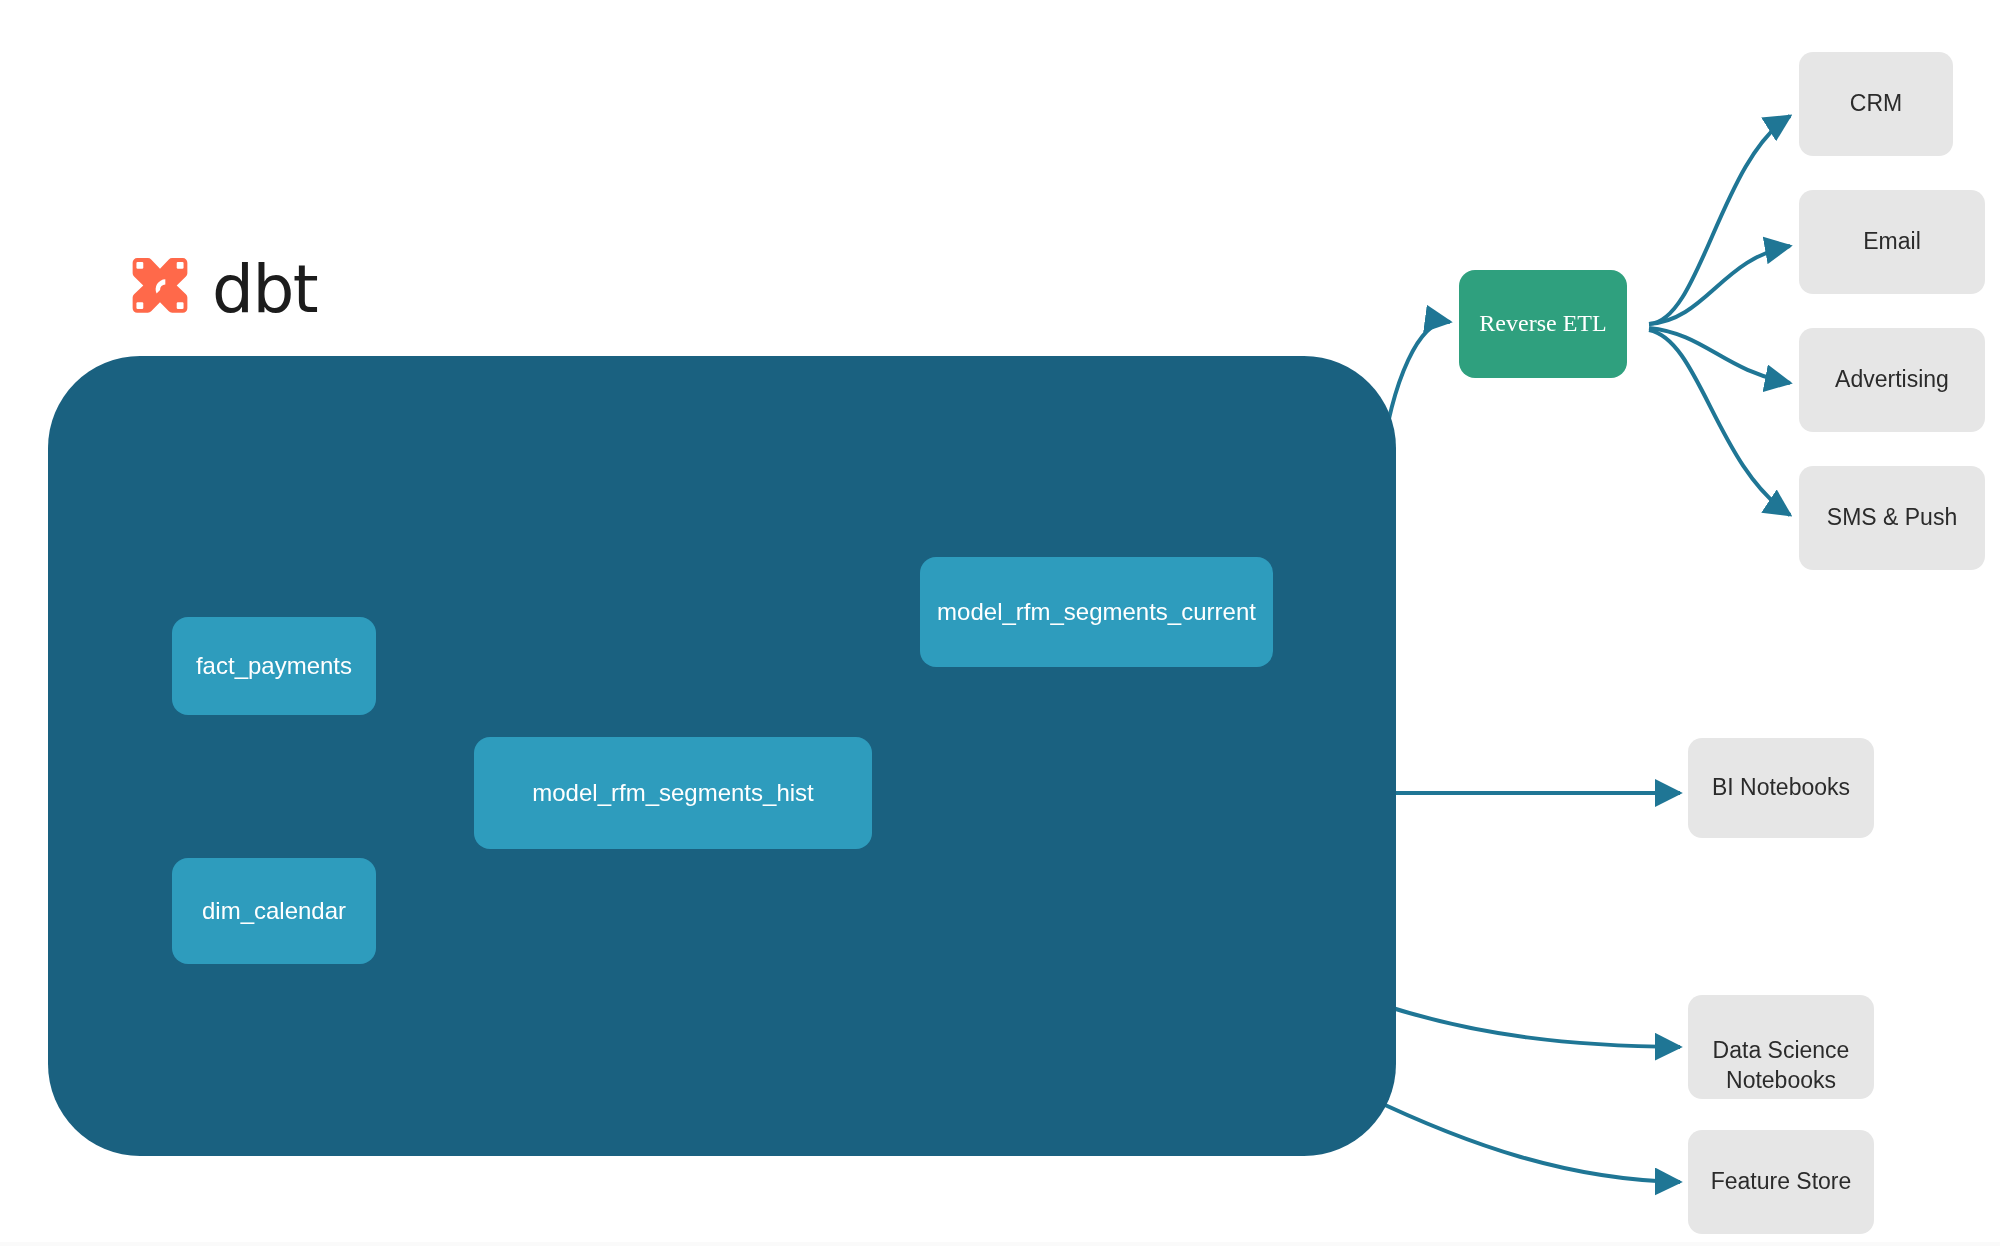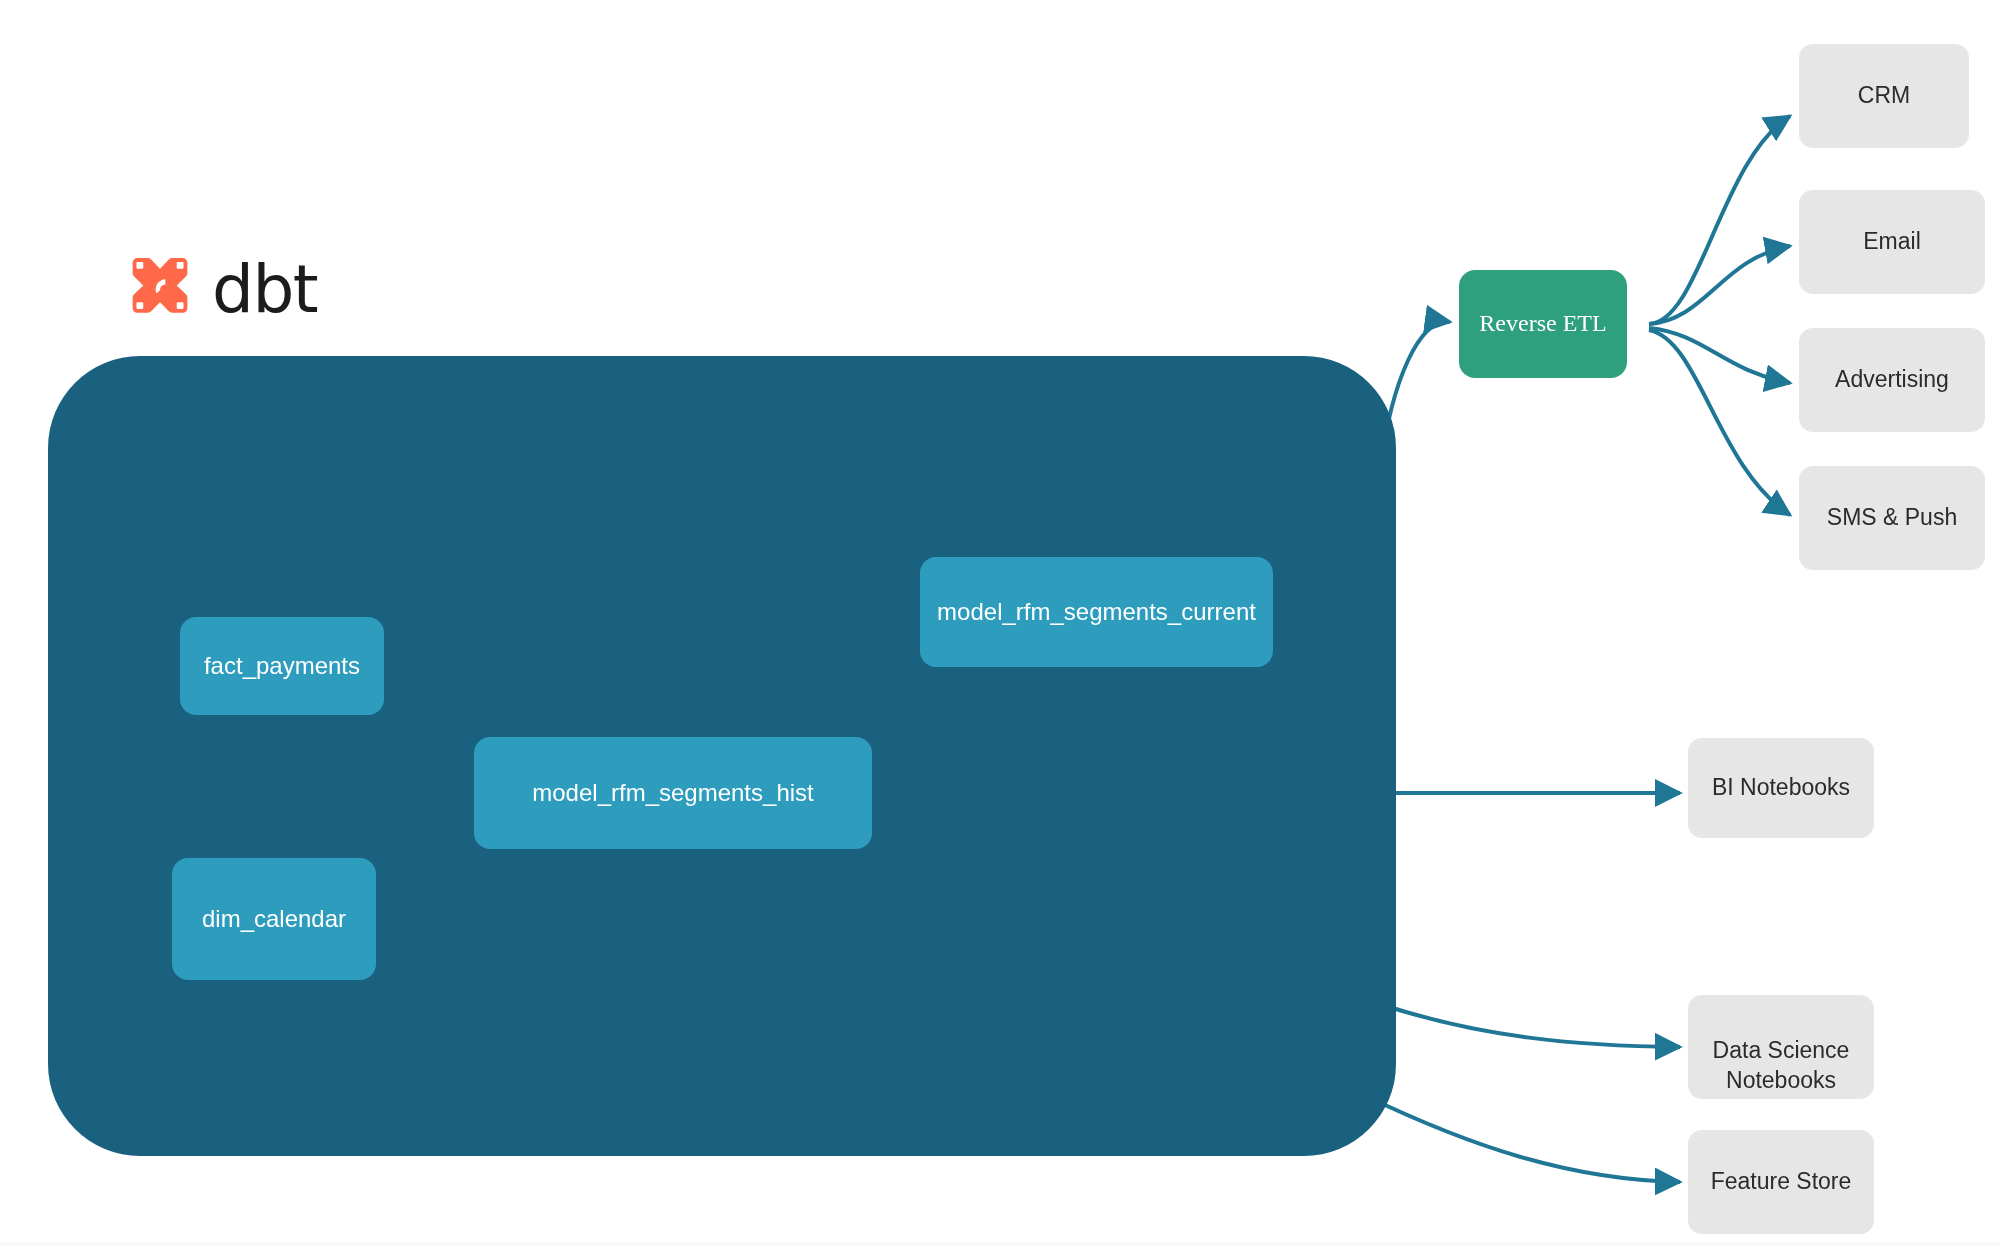--- a/index.html
+++ b/index.html
@@ -85,27 +85,27 @@
     font-size: 24px;
   }
   .node-dest {
     background: #e6e6e6;
     color: #2b2b2b;
     border-radius: 14px;
     font-size: 23px;
   }
 
   
-  #node-fact-payments      { left: 180px;  top: 617px;  width: 204px; height: 98px; }
-  #node-dim-calendar       { left: 172px;  top: 858px;  width: 204px; height: 122px; }
+  #node-fact-payments      { left: 172px;  top: 617px;  width: 204px; height: 98px; }
+  #node-dim-calendar       { left: 172px;  top: 858px;  width: 204px; height: 106px; }
   #node-hist               { left: 474px;  top: 737px;  width: 398px; height: 112px; }
   #node-current            { left: 920px;  top: 557px;  width: 353px; height: 110px; }
   #node-reverse-etl        { left: 1459px; top: 270px;  width: 168px; height: 108px; font-family: Liberation Serif, serif; }
 
-  #node-crm                { left: 1799px; top: 44px;   width: 170px; height: 104px; }
+  #node-crm                { left: 1799px; top: 52px;   width: 154px; height: 104px; }
   #node-email              { left: 1799px; top: 190px;  width: 186px; height: 104px; }
   #node-advertising        { left: 1799px; top: 328px;  width: 186px; height: 104px; }
   #node-sms-push           { left: 1799px; top: 466px;  width: 186px; height: 104px; }
   #node-bi-dashboards      { left: 1688px; top: 738px;  width: 186px; height: 100px; }
   #node-data-science       { left: 1688px; top: 995px;  width: 186px; height: 104px; }
   #node-feature-store      { left: 1688px; top: 1130px; width: 186px; height: 104px; }
 
   .node-dest .label-lines {
     display: block;
     margin-top: 38px;

